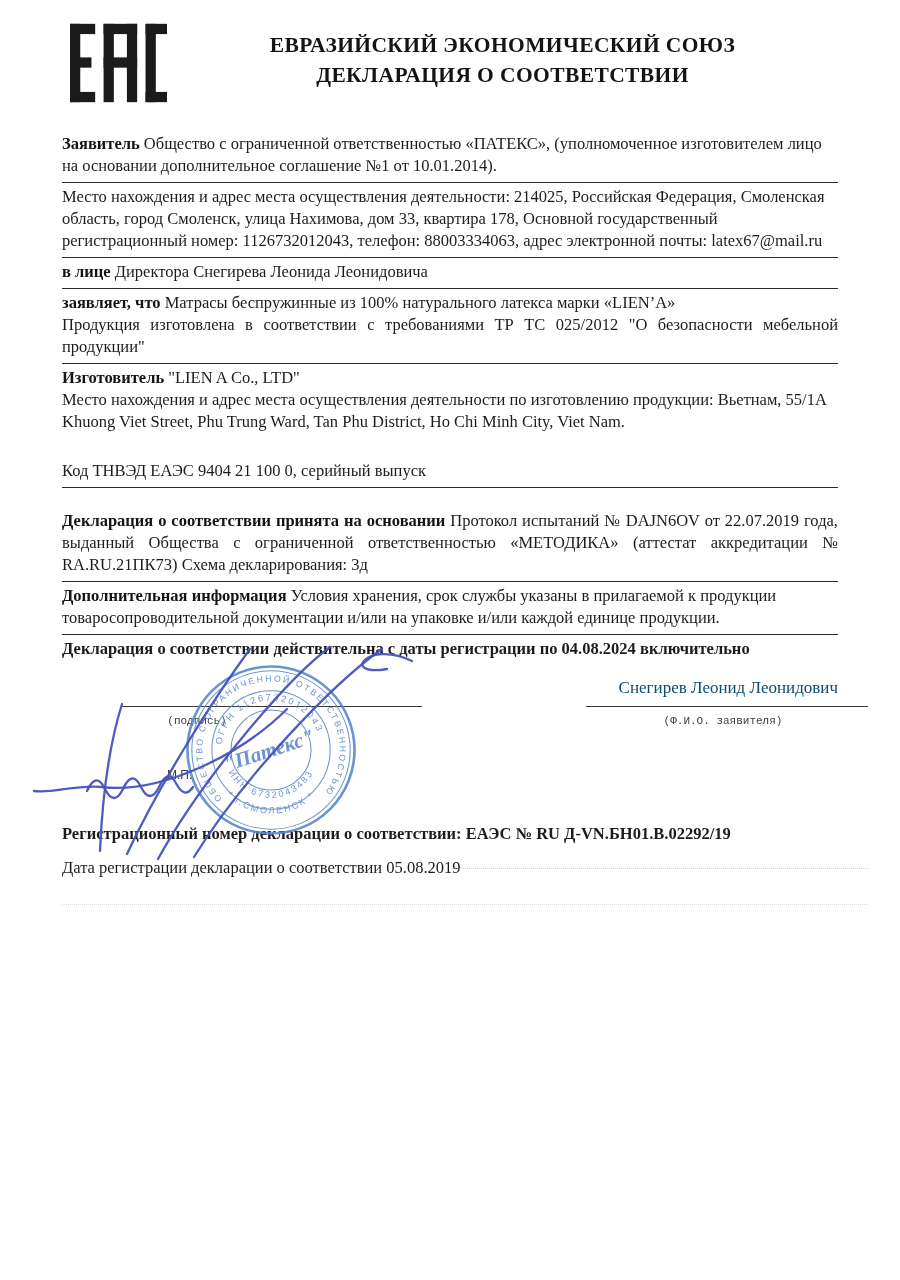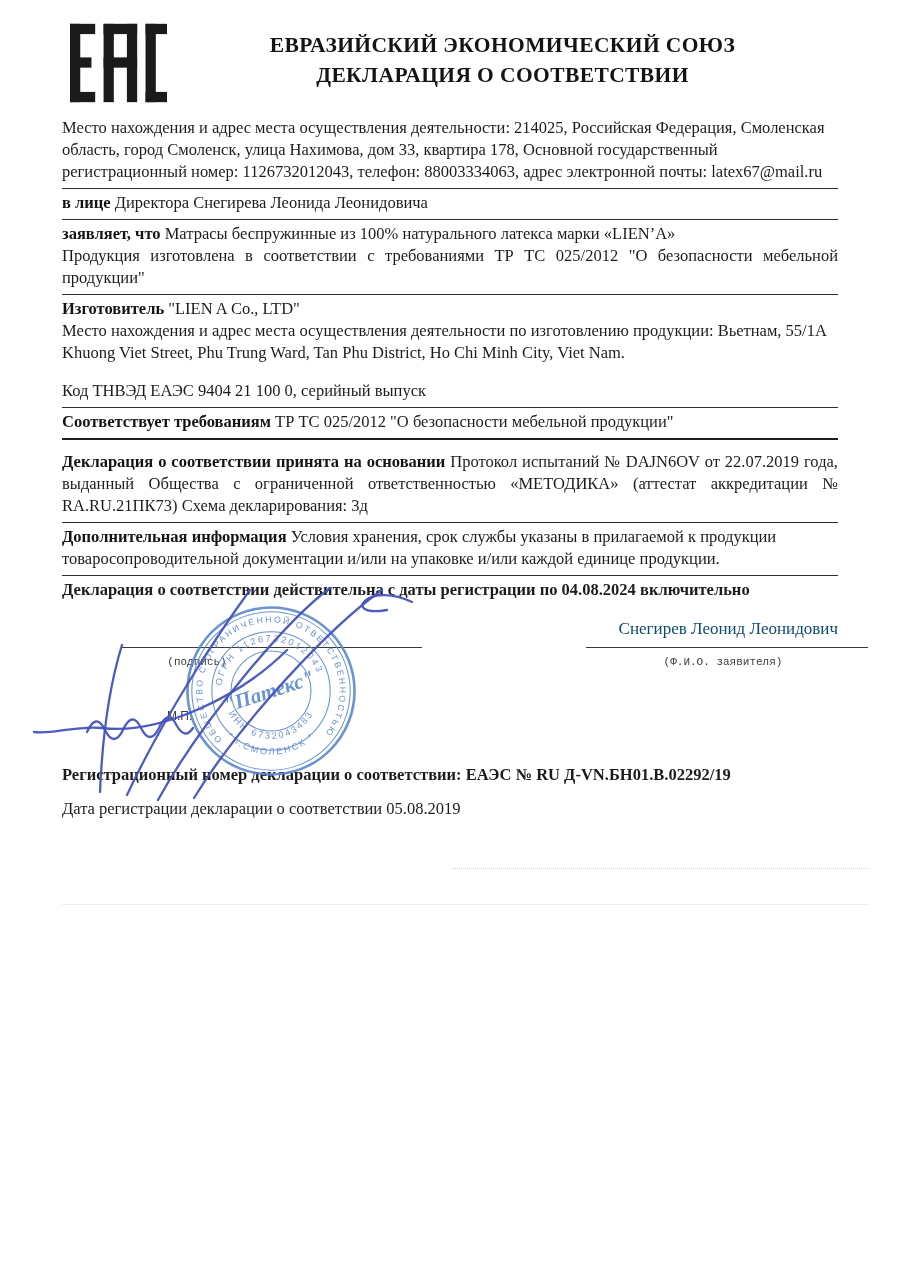--- a/index.html
+++ b/index.html
@@ -19,21 +19,21 @@
     font-weight:bold; font-size:21.5px; line-height:30px; letter-spacing:0.4px;
     color:#141414;
   }
   
   .body { padding:8px 30px 0 30px; font-size:16.5px; line-height:22px; }
   .sec { padding:3px 0 5px 0; }
   .sec.hr { border-bottom:1.5px solid #2b2b2b; }
   .sec.hr2 { border-bottom:2.5px solid #1f1f1f; }
   .sec p { margin:0; }
   .just { text-align:justify; }
-  .gap-before { margin-top:8px; }
+  .gap-before { margin-top:19px; }
   .boldline { font-weight:bold; }
   b { color:#141414; }
   
   .sign-area { position:relative; height:150px; }
   .sig-line { position:absolute; border-top:1.5px solid #3a3a3a; }
   .sig-line.left { left:60px; top:41px; width:300px; }
   .sig-line.right { left:524px; top:41px; width:316px; }
   .sig-caption {
     position:absolute; font-family:Liberation Mono, monospace;
     font-size:11px; color:#3c3c3c; text-align:center;
@@ -84,20 +84,24 @@
       </svg>
     </div>
     <div class="titles">
       <div class="title">ЕВРАЗИЙСКИЙ ЭКОНОМИЧЕСКИЙ СОЮЗ</div>
       <div class="title">ДЕКЛАРАЦИЯ О СООТВЕТСТВИИ</div>
     </div>
   </header>
 
   <main class="body">
 
+    <section class="sec hr" style="margin-top:16px">
+      <p><b>Заявитель</b>
+         <span>Общество с ограниченной ответственностью «ПАТЕКС», (уполномоченное изготовителем лицо на основании дополнительное соглашение №1 от 10.01.2014).</span></p>
+    </section>
 
     <section class="sec hr">
       <p><span>Место нахождения и адрес места осуществления деятельности: 214025, Российская Федерация, Смоленская область, город Смоленск, улица Нахимова, дом 33, квартира 178, Основной государственный регистрационный номер: 1126732012043, телефон: 88003334063, адрес электронной почты: latex67@mail.ru</span></p>
     </section>
 
     <section class="sec hr">
       <p><b>в лице</b>
          <span>Директора Снегирева Леонида Леонидовича</span></p>
     </section>
 
@@ -110,24 +114,20 @@
     <section class="sec">
       <p><b>Изготовитель</b>
          <span>"LIEN A Co., LTD"</span></p>
       <p><span>Место нахождения и адрес места осуществления деятельности по изготовлению продукции: Вьетнам, 55/1A Khuong Viet Street, Phu Trung Ward, Tan Phu District, Ho Chi Minh City, Viet Nam.</span></p>
     </section>
 
     <section class="sec hr gap-before">
       <p><span>Код ТНВЭД ЕАЭС 9404 21 100 0, серийный выпуск</span></p>
     </section>
 
-    <section class="sec hr2">
-      <p><b>Соответствует требованиям</b>
-         <span>ТР ТС 025/2012 "О безопасности мебельной продукции"</span></p>
-    </section>
 
     <section class="sec hr gap-before just">
       <p class="just"><b>Декларация о соответствии принята на основании</b>
          <span>Протокол испытаний № DAJN6OV от 22.07.2019 года, выданный Общества с ограниченной ответственностью «МЕТОДИКА» (аттестат аккредитации № RA.RU.21ПК73) Схема декларирования: 3д</span></p>
     </section>
 
     <section class="sec hr">
       <p><b>Дополнительная информация</b>
          <span>Условия хранения, срок службы указаны в прилагаемой к продукции товаросопроводительной документации и/или на упаковке и/или каждой единице продукции.</span></p>
     </section>

